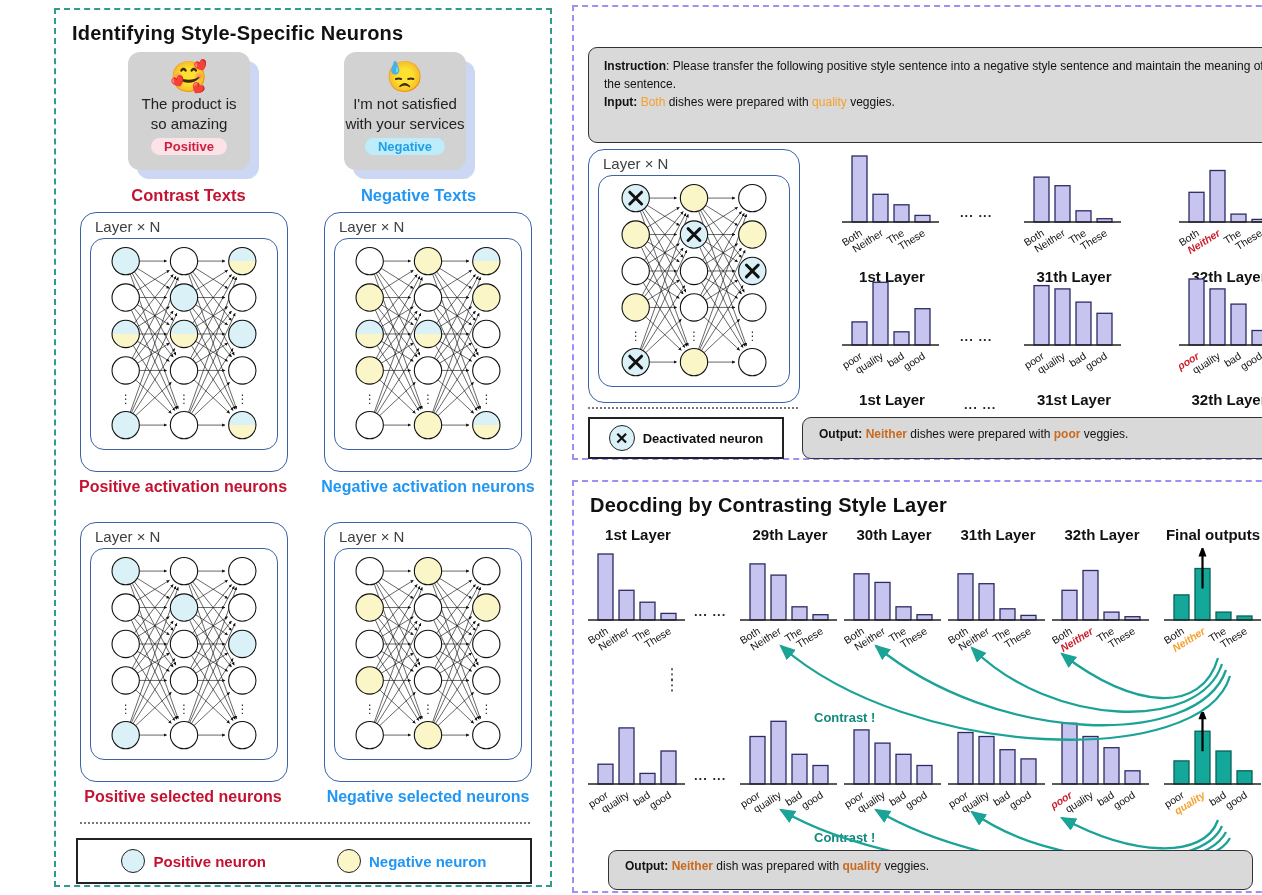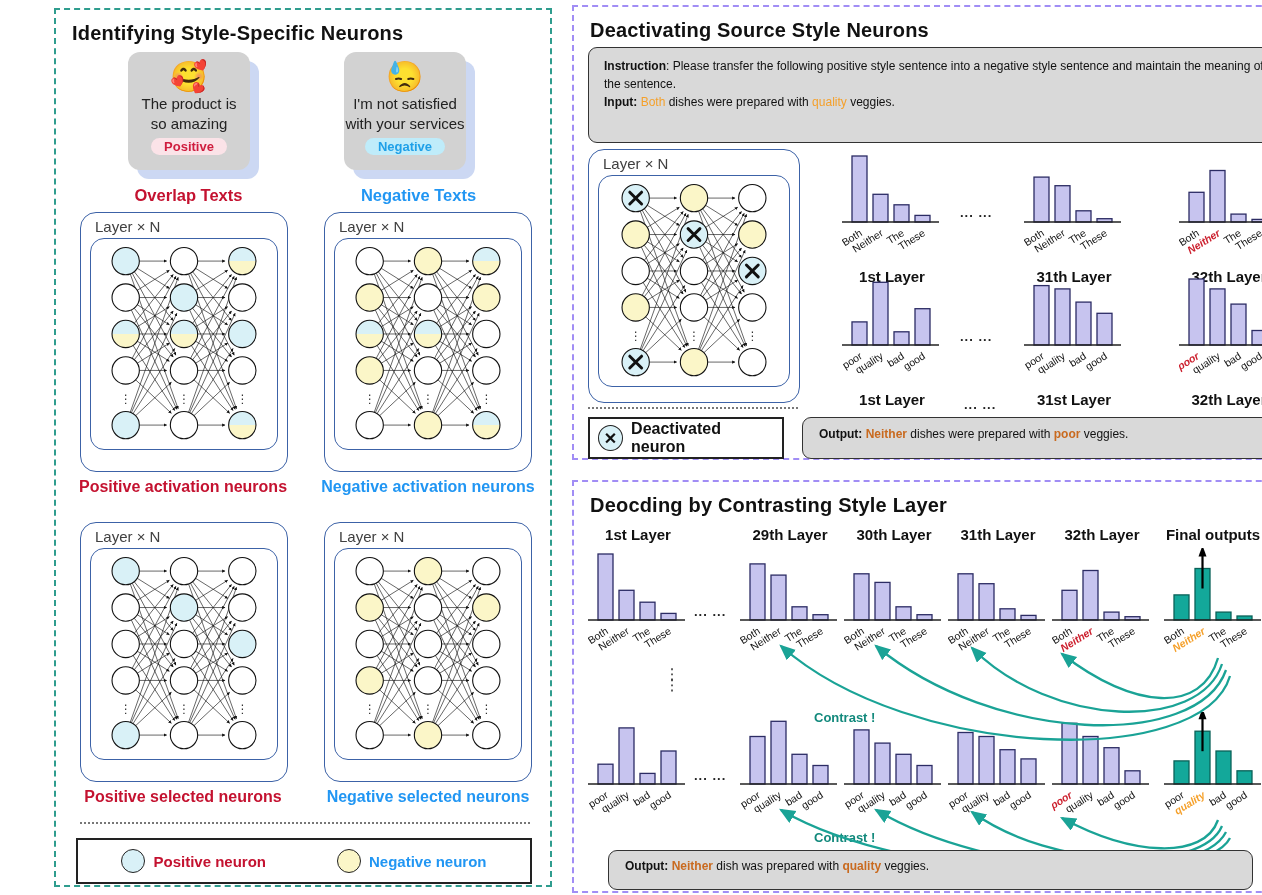--- a/index.html
+++ b/index.html
@@ -67,21 +67,21 @@
       <div class="badge badge-pos">Positive</div>
     </div>
 
     <div class="card" style="left:288px;top:42px;">
       <div class="emoji">😓</div>
       <div class="card-line">I'm not satisfied</div>
       <div class="card-line">with your services</div>
       <div class="badge badge-neg">Negative</div>
     </div>
 
-    <div class="texts-label red" style="left:20px;top:176px;width:225px;">Overlap Texts</div>
+    <div class="texts-label red" style="left:20px;top:176px;width:225px;">Contrast Texts</div>
     <div class="texts-label blue" style="left:250px;top:176px;width:225px;">Negative Texts</div>
 
     <div class="net-outer" style="left:24px;top:202px;width:206px;height:258px;">
       <div class="layer-label">Layer × N</div>
       <div class="net-inner">
           <svg width="164" height="210" viewBox="0 0 180 230">
             <defs>
               <marker id="ah0" markerWidth="7" markerHeight="7" refX="4.5" refY="2.5" orient="auto">
                 <path d="M0,0 L5,2.5 L0,5 Z" fill="#111"></path>
               </marker>
@@ -427,21 +427,20 @@
         <span class="legend-label red">Positive neuron</span>
       </div>
       <div class="legend-item">
         <span class="swatch neg"></span>
         <span class="legend-label blue">Negative neuron</span>
       </div>
     </div>
   </section>
 
   <section class="panel topright">
-    <div class="panel-title">Deactivating Source Style Neurons</div>
 
     <div class="graybox" style="left:14px;top:40px;width:700px;height:96px;"><span class="seg-b">Instruction</span><span>: Please transfer the following positive style sentence into a negative style sentence and maintain the meaning of the sentence.</span><br><span class="seg-b">Input:</span><span> </span><span class="seg-orange">Both</span><span> dishes were prepared with </span><span class="seg-orange">quality</span><span> veggies.</span></div>
 
     <div class="net-outer" style="left:14px;top:142px;width:210px;height:252px;">
       <div class="layer-label">Layer × N</div>
       <div class="net-inner">
           <svg width="164" height="210" viewBox="0 0 180 230">
             <defs>
               <marker id="ah4" markerWidth="7" markerHeight="7" refX="4.5" refY="2.5" orient="auto">
                 <path d="M0,0 L5,2.5 L0,5 Z" fill="#111"></path>
@@ -519,21 +518,21 @@
             <text x="26" y="180" text-anchor="middle" font-size="13" fill="#333">⋮</text>
             <text x="90" y="180" text-anchor="middle" font-size="13" fill="#333">⋮</text>
             <text x="154" y="180" text-anchor="middle" font-size="13" fill="#333">⋮</text>
           </svg>
         </div>
     </div>
     <div class="dotted-divider" style="left:14px;top:400px;width:210px;"></div>
     <div class="legend-box" style="left:14px;top:410px;width:196px;height:42px;">
       <div class="legend-item">
         <span class="x-circle">✕</span>
-        <span class="legend-label" style="color:#111;font-size:16px;">Deactivated neuron</span>
+        <span class="legend-label" style="color:#111;font-size:13px;">Deactivated neuron</span>
       </div>
     </div>
 
     <div class="chart" style="left:268px;top:143px;"><svg width="100" height="116" viewBox="0 0 100 116">
           <rect x="10" y="6.0" width="15" height="66.0" fill="#c7c4ef" stroke="#2c2c64" stroke-width="1.3"></rect>
           <rect x="31" y="44.3" width="15" height="27.7" fill="#c7c4ef" stroke="#2c2c64" stroke-width="1.3"></rect>
           <rect x="52" y="54.8" width="15" height="17.2" fill="#c7c4ef" stroke="#2c2c64" stroke-width="1.3"></rect>
           <rect x="73" y="65.4" width="15" height="6.6" fill="#c7c4ef" stroke="#2c2c64" stroke-width="1.3"></rect>
           <line x1="0" y1="72" x2="97" y2="72" stroke="#222" stroke-width="1.6"></line>
           <text transform="translate(21,85) rotate(-32)" text-anchor="end" font-size="10.5" fill="#111" font-weight="normal" font-style="normal">Both</text>

